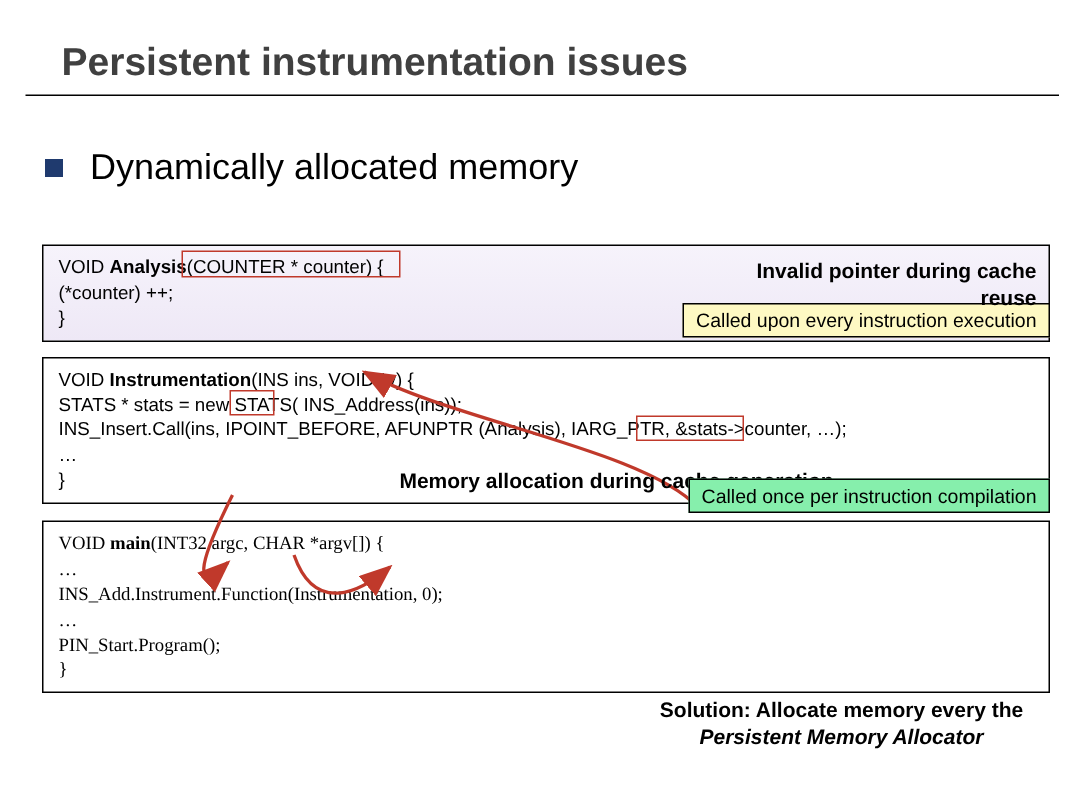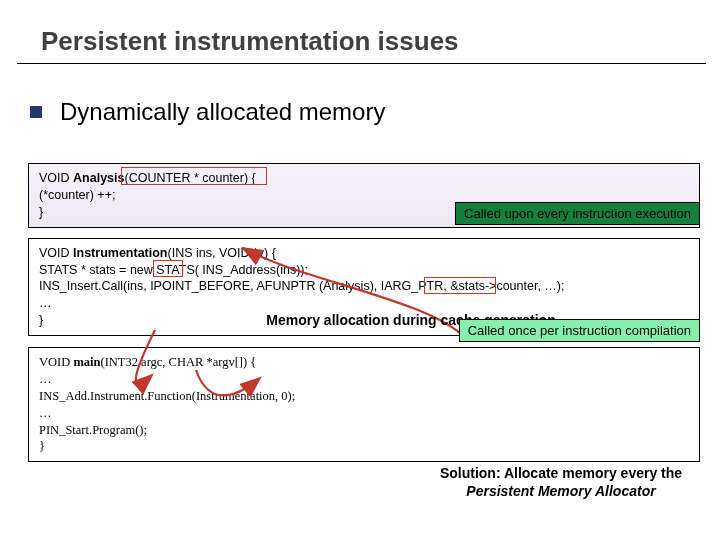--- a/index.html
+++ b/index.html
@@ -35,21 +35,21 @@
     font-size: 24px;
     color: #000;
   }
   .callout-top {
     position: absolute;
     top: 202px;
     right: 20px;
     border: 1px solid #000;
     padding: 3px 8px;
     font-size: 13px;
-    background: #15803d;
+    background: #fef9c3;
     z-index: 3;
   }
   .codebox {
     border: 1px solid #000;
     margin: 8px 20px 8px 28px;
     padding: 6px 10px;
     font-family: Verdana, Geneva, sans-serif;
     font-size: 12.5px;
     line-height: 1.35;
     background: #fff;
@@ -133,20 +133,21 @@
   <div class="bullet-text">Dynamically allocated memory</div>
 </div>
 
 <div class="callout-top">Called upon every instruction execution</div>
 
 <div class="codebox first">
   <div class="hl-param-box"></div>
   <div><span>VOID </span><b>Analysis</b><span>(COUNTER * counter) {</span></div>
   <div>   (*counter) ++;</div>
   <div>}</div>
+  <div class="annot invalid">Invalid pointer during cache reuse</div>
 </div>
 
 <div class="codebox second">
   <div class="hl-new-box"></div>
   <div class="hl-iarg-box"></div>
   <div><span>VOID </span><b>Instrumentation</b><span>(INS ins, VOID *v) {</span></div>
   <div>   STATS * stats = new STATS( INS_Address(ins));</div>
   <div>   INS_Insert.Call(ins, IPOINT_BEFORE, AFUNPTR (Analysis), IARG_PTR, &amp;stats-&gt;counter, …);</div>
   <div>   …</div>
   <div>}</div>

